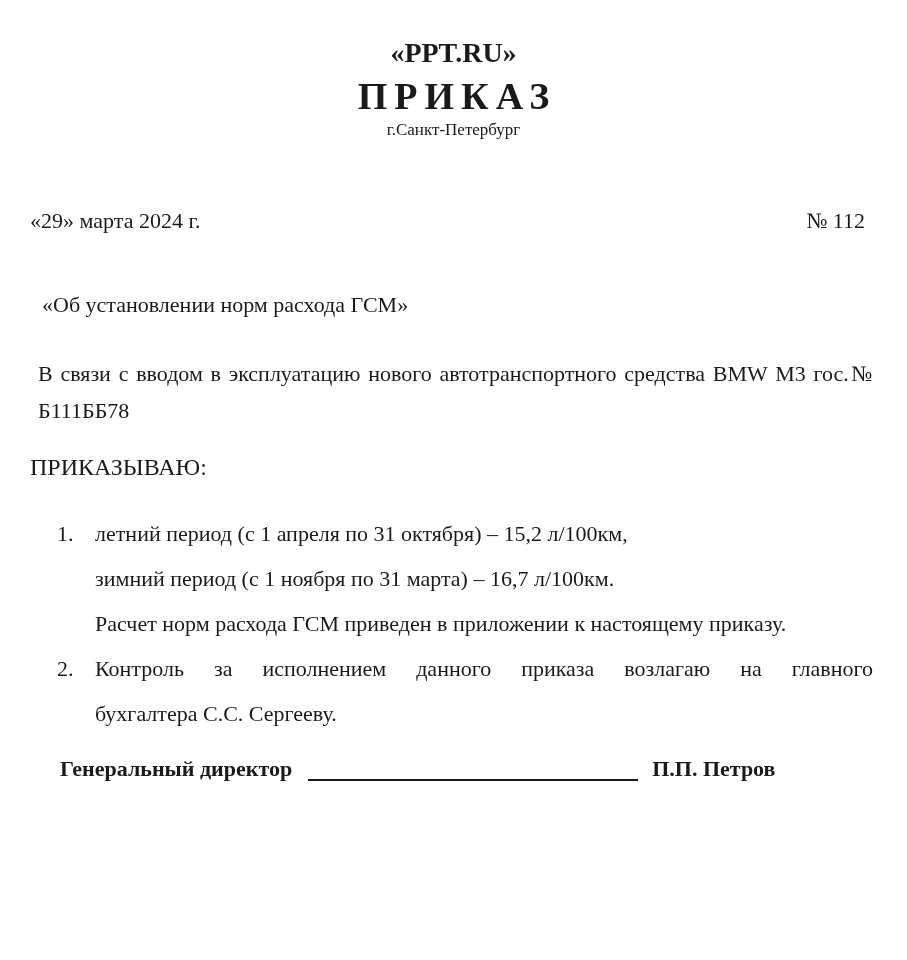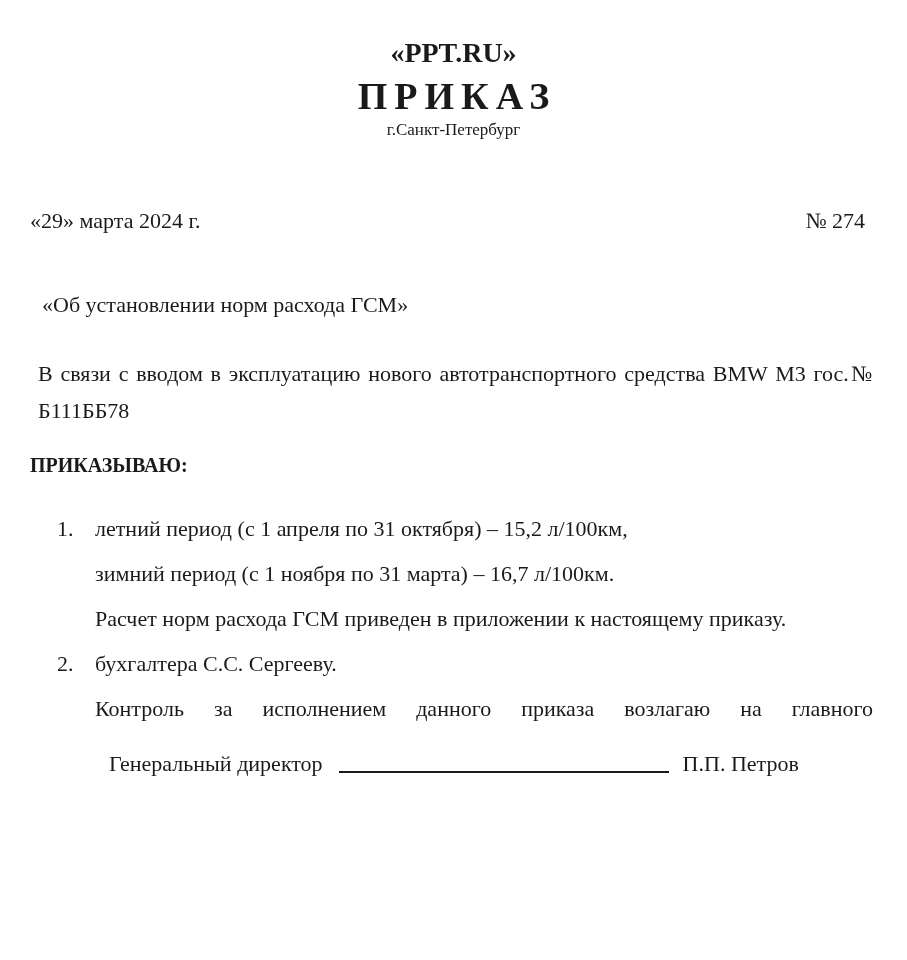--- a/index.html
+++ b/index.html
@@ -60,22 +60,22 @@
 
   .preamble {
     margin: 38px 35px 0 38px;
     font-size: 22px;
     line-height: 1.68;
     text-align: justify;
   }
 
   .order-heading {
     margin: 22px 0 8px 30px;
-    font-size: 20px;
-    font-weight: bold;
+    font-size: 24px;
+    font-weight: normal;
     line-height: 1.3;
   }
 
   
   .order-list {
     margin: 28px 34px 0 57px;
     font-size: 22px;
   }
   .order-item {
     display: flex;
@@ -94,24 +94,25 @@
     line-height: 45px;
   }
   .line-justify {
     text-align: justify;
     text-align-last: justify;
   }
 
   
   .signature-row {
     display: flex;
-    align-items: flex-start;
-    margin: 18px 0 0 109px;
+    align-items: center;
+    margin: 18px 0 0 60px;
     font-size: 22px;
     line-height: 1.4;
+    font-weight: bold;
   }
   .signature-blank {
     display: inline-block;
     width: 330px;
     margin: 0 14px 0 16px;
     border-bottom: 2px solid #1a1a1a;
     height: 1em;
     flex-shrink: 0;
   }
 </style>
@@ -122,21 +123,21 @@
 
   <div class="company-name">
     <div>«PPT.RU»</div>
   </div>
 
   <div class="doc-title">ПРИКАЗ</div>
   <div class="doc-city">г.Санкт-Петербург</div>
 
   <div class="meta-row">
     <span>«29» марта 2024 г.</span>
-    <span>№ 274</span>
+    <span>№ 112</span>
   </div>
 
   <div class="subject">«Об установлении норм расхода ГСМ»</div>
 
   <div class="preamble">В связи с вводом в эксплуатацию нового автотранспортного средства BMW M3 гос.№ Б111ББ78</div>
 
   <div class="order-heading">ПРИКАЗЫВАЮ:</div>
 
   <div class="order-list">
 
@@ -145,22 +146,22 @@
       <div class="item-lines">
         <div class="item-line">летний период (с 1 апреля по 31 октября) – 15,2 л/100км,</div>
         <div class="item-line">зимний период (с 1 ноября по 31 марта) – 16,7 л/100км.</div>
         <div class="item-line">Расчет норм расхода ГСМ приведен в приложении к настоящему приказу.</div>
       </div>
     </div>
 
     <div class="order-item">
       <span class="item-number">2.</span>
       <div class="item-lines">
+        <div class="item-line line-justify">Контроль за исполнением данного приказа возлагаю на главного</div>
         <div class="item-line">бухгалтера С.С. Сергееву.</div>
-        <div class="item-line line-justify">Контроль за исполнением данного приказа возлагаю на главного</div>
       </div>
     </div>
 
   </div>
 
   <div class="signature-row">
     <span>Генеральный директор</span>
     <span class="signature-blank"></span>
     <span>П.П. Петров</span>
   </div>

